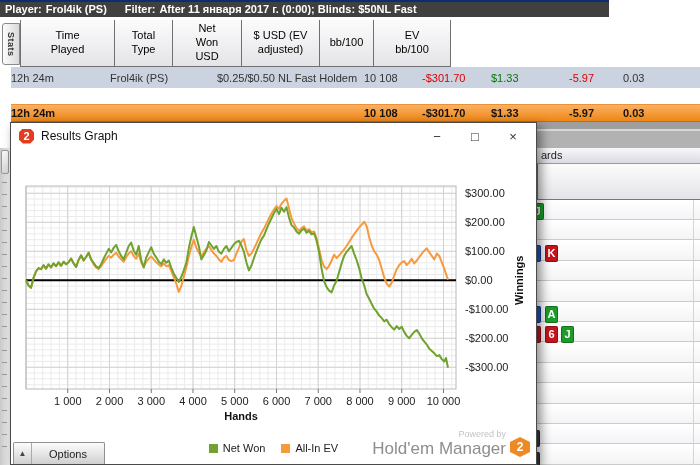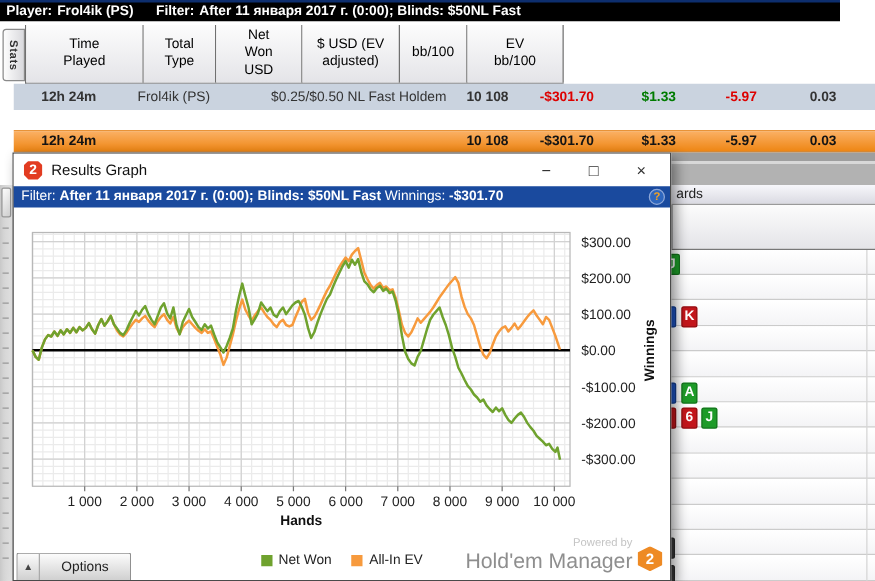--- a/index.html
+++ b/index.html
@@ -1,19 +1,19 @@
 <!DOCTYPE html>
 <html><head>
 <meta charset="utf-8">
 <style>
   html,body{margin:0;padding:0;background:#fff;}
   #screen{position:relative;width:700px;height:465px;overflow:hidden;
     font-family:"Liberation Sans",sans-serif;background:#fff;font-size:11px;}
   
-  .topbar{position:absolute;left:0;top:0;width:672px;height:17px;background:#000000;
+  .topbar{position:absolute;left:0;top:0;width:609px;height:17px;background:#404040;
     border-top:2px solid #0D2E6E;box-sizing:border-box;color:#fff;font-weight:bold;
     line-height:15px;padding-left:5px;white-space:nowrap;}
   .topbar span{margin-right:4px;}
   .topbar .gap{display:inline-block;width:10px;}
   
   .stats-tab{position:absolute;left:2px;top:23px;width:16px;height:40px;
     background:linear-gradient(to right,#FDFDFD,#D9D9DD);border:1px solid #8A8A8A;
     border-radius:3px 0 0 3px;display:flex;align-items:center;justify-content:center;}
   .stats-tab span{writing-mode:vertical-rl;font-size:9px;font-weight:bold;color:#333;letter-spacing:.5px;}
   
@@ -21,21 +21,21 @@
     border-left:1px solid #707070;border-bottom:1px solid #707070;box-sizing:border-box;}
   .th{background:linear-gradient(#FCFCFC,#E4E4E8);border-right:1px solid #707070;
     box-sizing:border-box;display:flex;align-items:center;justify-content:center;
     text-align:center;white-space:pre-line;line-height:1.25;color:#000;}
   
   .trow{position:absolute;left:11px;height:21px;display:flex;align-items:center;}
   .row1{top:67px;background:#CAD3DF;}
   .rowsum{top:104px;height:18px;background:linear-gradient(#FBB064,#EE8614);
     border-top:1px solid #E89338;border-bottom:1px solid #C96A04;font-weight:bold;box-sizing:border-box;}
   .td{box-sizing:border-box;overflow:hidden;white-space:nowrap;color:#333;}
-  .td.a-r{text-align:center;padding-right:6px;font-weight:bold;}
+  .td.a-r{text-align:left;padding-right:6px;}
   .td.a-l{text-align:left;padding-left:5px;}
   .td.a-c{text-align:center;}
   .td.neg{color:#DD0000;} .td.pos{color:#007B00;}
   .rowsum .td{color:#141414;}
   
   .rpanel{position:absolute;left:537px;top:122px;width:163px;height:343px;z-index:1;}
   .rpanel .graybar{position:absolute;left:0;top:0;width:163px;height:26px;
     background:linear-gradient(#9E9E9E 0 26%,#D8D8D8 26% 36%,#B2B2B2 36% 100%);}
   .rpanel .cards-strip{position:absolute;left:0;top:26px;width:163px;height:16px;
     background:linear-gradient(#F7F7FB,#DADAE2);border-bottom:1px solid #9A9A9A;
@@ -207,27 +207,20 @@
 
   <div class="dialog">
     <div class="dtitle">
       <div class="hm2icon">2</div>
       <span class="ttl">Results Graph</span>
       <div class="winbtns" id="winbtns">
           <div class="winbtn">−</div>
           <div class="winbtn">□</div>
           <div class="winbtn">×</div>
         </div>
-    </div>
-    <div class="fbar">
-      <span>Filter:</span>
-      <b>After 11 января 2017 г. (0:00); Blinds: $50NL Fast</b>
-      <span>Winnings:</span>
-      <b>-$301.70</b>
-      <div class="helpicon">?</div>
     </div>
     <div class="chartwrap">
       <svg id="chart" width="527" height="265">
           <line x1="15.0" y1="20" x2="15.0" y2="223" stroke="#EBEBEB" stroke-width="1"></line>
           <line x1="23.3" y1="20" x2="23.3" y2="223" stroke="#EBEBEB" stroke-width="1"></line>
           <line x1="31.7" y1="20" x2="31.7" y2="223" stroke="#EBEBEB" stroke-width="1"></line>
           <line x1="40.0" y1="20" x2="40.0" y2="223" stroke="#EBEBEB" stroke-width="1"></line>
           <line x1="48.4" y1="20" x2="48.4" y2="223" stroke="#EBEBEB" stroke-width="1"></line>
           <line x1="56.7" y1="20" x2="56.7" y2="223" stroke="#EBEBEB" stroke-width="1"></line>
           <line x1="65.1" y1="20" x2="65.1" y2="223" stroke="#EBEBEB" stroke-width="1"></line>

